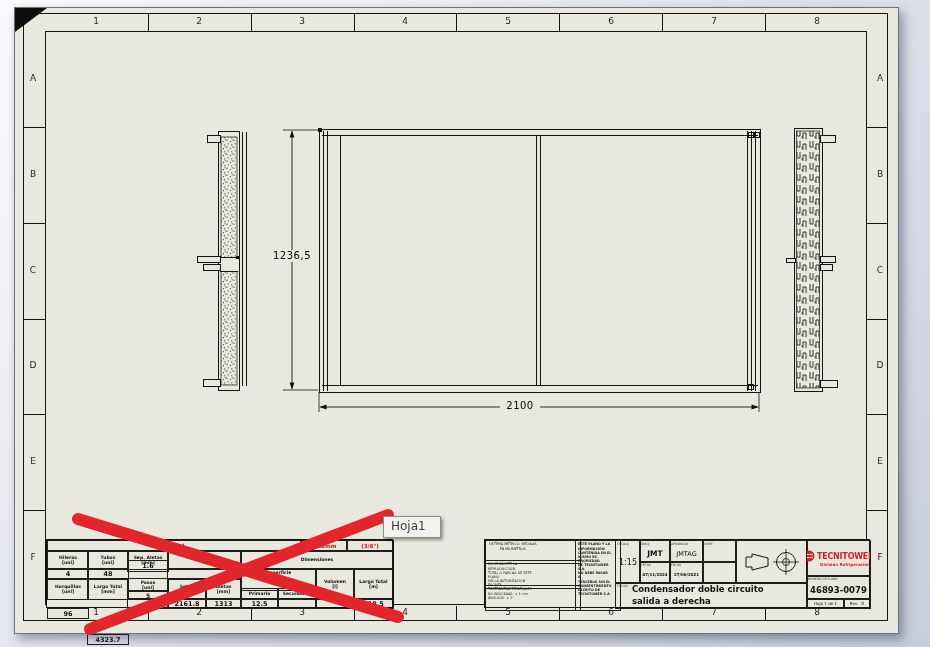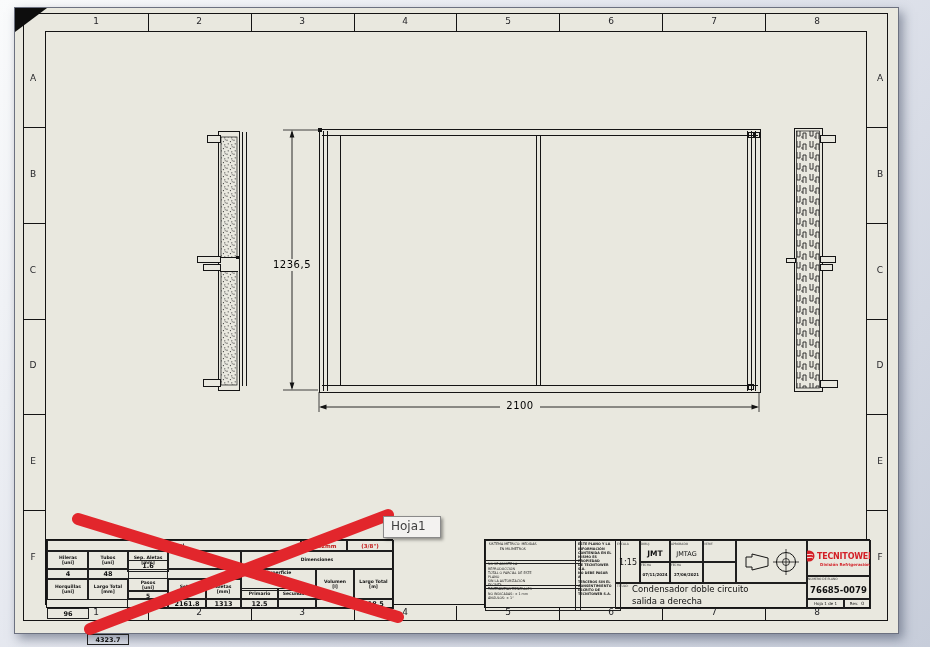--- a/index.html
+++ b/index.html
@@ -158,21 +158,21 @@
     <div class="tab" style="left:771px;top:250px;width:8px;height:3px;"></div>
   </div>
 
   <svg class="abs" style="left:0;top:0;z-index:5;pointer-events:none" width="883" height="625">
     <path d="M268,122 H303 M268,382 H303 M304,384 V404 M744,384 V404" stroke="#141414" stroke-width="0.8" fill="none"></path>
     <path d="M277,124 V380" stroke="#141414" stroke-width="0.9"></path>
     <path d="M277,122 l-2.4,7.5 h4.8 z M277,382 l-2.4,-7.5 h4.8 z" fill="#141414"></path>
     <path d="M306,399 H742" stroke="#141414" stroke-width="0.9"></path>
     <path d="M304,399 l7.5,-2.4 v4.8 z M744,399 l-7.5,-2.4 v4.8 z" fill="#141414"></path>
   </svg>
-  <div class="dimtext" style="left:252px;top:251px;width:50px;height:12px;">1236,5</div>
+  <div class="dimtext" style="left:252px;top:242px;width:50px;height:12px;">1236,5</div>
   <div class="dimtext" style="left:485px;top:392px;width:40px;height:12px;">2100</div>
 
   <div class="abs" style="left:31px;top:531px;width:345px;height:67px;border:1px solid #141414;background:#e9e8df;">
     <div class="cell hdr" style="left:0;top:0;width:253px;height:10px;">General</div>
     <div class="cell red" style="left:253px;top:0;width:46px;height:10px;">9.52mm</div>
     <div class="cell red" style="left:299px;top:0;width:46px;height:10px;">(3/8")</div>
 
     <div class="cell hdr" style="left:0;top:10px;width:40px;height:18px;">Hileras
 [uni]</div>
     <div class="cell hdr" style="left:40px;top:10px;width:40px;height:18px;">Tubos
@@ -274,37 +274,37 @@
     <div class="cell" style="left:250px;top:0;width:71px;height:42px;">
       <svg width="71" height="42">
         <path d="M10,16 h6 v-3 l16,4 v8 l-16,4 v-3 h-6 z" fill="none" stroke="#141414" stroke-width="1"></path>
         <circle cx="50" cy="21" r="9.5" fill="none" stroke="#141414" stroke-width="1"></circle>
         <circle cx="50" cy="21" r="3.5" fill="none" stroke="#141414" stroke-width="0.8"></circle>
         <path d="M37,21 H63 M50,8 V34" stroke="#141414" stroke-width="0.8"></path>
       </svg>
     </div>
     <div class="cell" style="left:130px;top:42px;width:191px;height:25px;justify-content:flex-start;">
       <span class="microlbl">TÍTULO:</span>
-      <span class="pre" style="font-size:8.5px;font-weight:400;text-align:left;padding-left:16px;line-height:1.35;">Condensador doble circuito
+      <span class="pre" style="font-size:8.5px;font-weight:700;text-align:left;padding-left:16px;line-height:1.35;">Condensador doble circuito
 salida a derecha</span>
     </div>
 
     <div class="cell" style="left:321px;top:0;width:63px;height:35px;flex-direction:column;">
       <div style="display:flex;align-items:center;gap:2px;">
         <svg width="12" height="12">
           <circle cx="6" cy="6" r="5.5" fill="#d31f26"></circle>
           <path d="M2,4 C4,6 8,3 10,5 M2,7 C4,9 8,6 10,8" stroke="#fff" stroke-width="0.9" fill="none"></path>
         </svg>
         <span style="font-size:8px;font-weight:800;color:#d31f26;letter-spacing:-0.2px;">TECNITOWER</span>
       </div>
       <span style="font-size:4px;font-weight:700;color:#d31f26;margin-left:13px;">División Refrigeración</span>
     </div>
     <div class="cell" style="left:321px;top:35px;width:63px;height:23px;">
       <span class="microlbl">NÚMERO DE PLANO</span>
-      <span style="font-size:8.5px;font-weight:800;margin-top:4px;">76685-0079</span>
+      <span style="font-size:8.5px;font-weight:800;margin-top:4px;">46893-0079</span>
     </div>
     <div class="cell" style="left:321px;top:58px;width:37px;height:9px;">
       <span style="font-size:4px;">Hoja 1 de 1</span>
     </div>
     <div class="cell" style="left:358px;top:58px;width:26px;height:9px;gap:3px;">
       <span style="font-size:4px;">Rev.</span>
       <span style="font-size:4.5px;">0</span>
     </div>
   </div>
 

